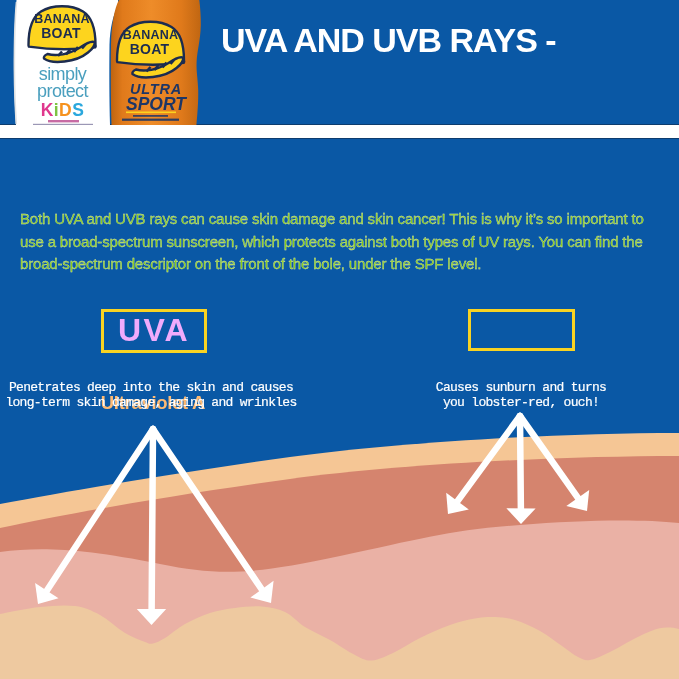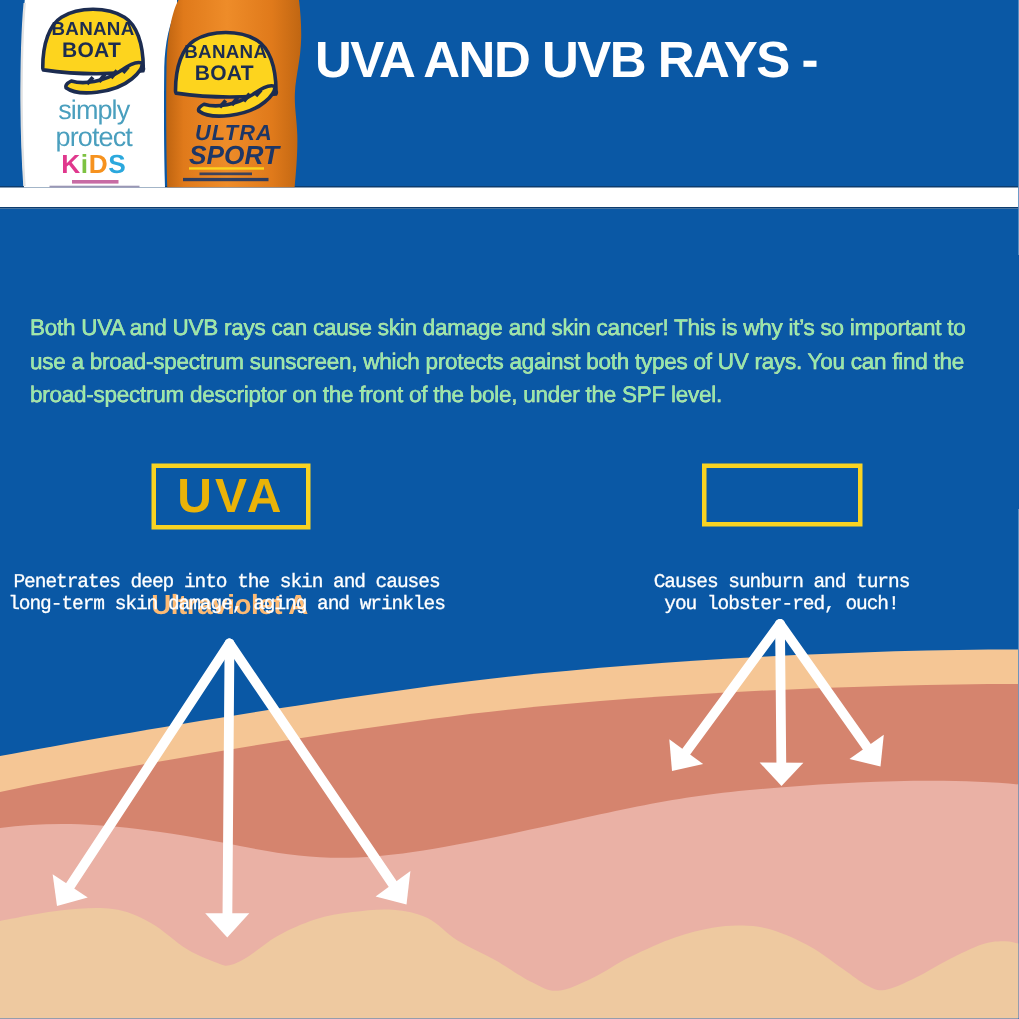--- a/index.html
+++ b/index.html
@@ -1,22 +1,22 @@
 <!DOCTYPE html>
 <html><head>
 <meta charset="utf-8">
 <style>
   html,body{margin:0;padding:0;}
   body{width:679px;height:679px;overflow:hidden;font-family:"Liberation Sans",sans-serif;}
   .page{position:relative;width:679px;height:679px;background:#0a58a5;overflow:hidden;}
   .abs{position:absolute;}
   .hdr{color:#ffffff;font-weight:bold;font-size:34px;line-height:43px;white-space:nowrap;}
   .yhead{color:#f9d322;font-weight:bold;font-size:22.5px;line-height:27.5px;white-space:nowrap;letter-spacing:-0.55px;}
-  .para{color:#86efac;font-size:15px;line-height:22.5px;white-space:nowrap;letter-spacing:-0.17px;-webkit-text-stroke:0.3px #dde8a8;}
-  .boxlbl{color:#eab308;font-weight:bold;font-size:32px;letter-spacing:2.2px;text-align:center;}
+  .para{color:#84cc16;font-size:15px;line-height:22.5px;white-space:nowrap;letter-spacing:-0.17px;-webkit-text-stroke:0.3px #dde8a8;}
+  .boxlbl{color:#f0abfc;font-weight:bold;font-size:32px;letter-spacing:2.2px;text-align:center;}
   .ulbl{color:#fdba74;font-weight:bold;font-size:18.5px;text-align:center;white-space:nowrap;letter-spacing:-0.3px;margin-top:32px;}
   .small{color:#ffffff;font-size:13px;line-height:14.6px;text-align:center;white-space:nowrap;letter-spacing:-0.7px;font-family:Liberation Mono, monospace;-webkit-text-stroke:0.2px #ffffff;}
 </style>
 </head>
 <body>
 <div class="page">
 
   <svg class="abs" style="left:0;top:0" width="679" height="679" viewBox="0 0 679 679">
     <rect x="0" y="0" width="679" height="679" fill="#0a58a5"></rect>
 
@@ -88,21 +88,21 @@
 
     <path d="M119,0 L199.3,0 C200.3,8 200.9,16 200.8,25 C200.5,40 197.2,50 196.6,62 C196.2,72 197.8,78 198.2,90 C198.5,102 197.3,115 196.4,125 L111.5,125 C110.8,100 110.6,70 111,45 C111.4,24 114.5,8 119,0 Z" fill="url(#obg)"></path>
     <use href="#bblogo" transform="translate(88.5,15.5)"></use>
     <text x="156" y="93.5" font-size="14.5" font-weight="bold" font-style="italic" fill="#1d3666" text-anchor="middle" letter-spacing="0.8">ULTRA</text>
     <text x="156" y="109.5" font-size="17.5" font-weight="bold" font-style="italic" fill="#1d3666" text-anchor="middle" letter-spacing="0">SPORT</text>
     <rect x="126" y="111.5" width="50" height="1.6" fill="#fdd41e"></rect>
     <rect x="133" y="115" width="35" height="1.8" fill="#1d3666" opacity="0.85"></rect>
     <rect x="122" y="118.6" width="57" height="2.2" fill="#1d3666" opacity="0.9"></rect>
   </svg>
 
-  <div class="abs hdr" style="left:210px;top:19px;"><span style="letter-spacing:-1.0px;">UVA AND UVB RAYS -</span><br></div>
+  <div class="abs hdr" style="left:221px;top:19px;"><span style="letter-spacing:-1.0px;">UVA AND UVB RAYS -</span><br></div>
 
 
   <div class="abs para" style="left:20px;top:208px;">Both UVA and UVB rays can cause skin damage and skin cancer! This is why it’s so important to<br>use a broad-spectrum sunscreen, which protects against both types of UV rays. You can find the<br>broad-spectrum descriptor on the front of the bole, under the SPF level.</div>
 
   <div class="abs" style="left:101px;top:309px;width:100px;height:38px;border:3px solid #f9d322;"></div>
   <div class="abs boxlbl" style="left:101px;top:312px;width:106px;">UVA</div>
   <div class="abs ulbl" style="left:53px;top:360px;width:200px;">Ultraviolet A</div>
   <div class="abs small" style="left:1px;top:381px;width:300px;">Penetrates deep into the skin and causes<br>long-term skin damage, aging and wrinkles</div>
 
   <div class="abs" style="left:468px;top:309px;width:101px;height:36px;border:3px solid #f9d322;"></div>

